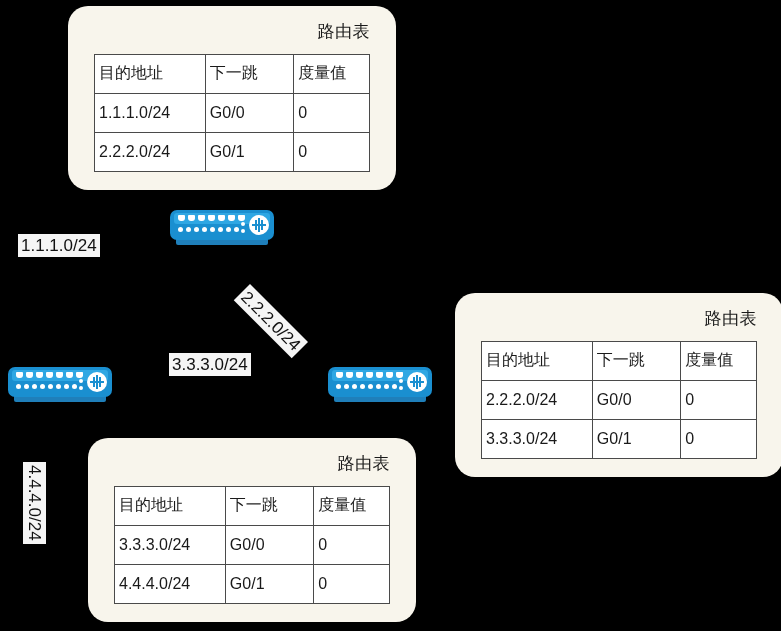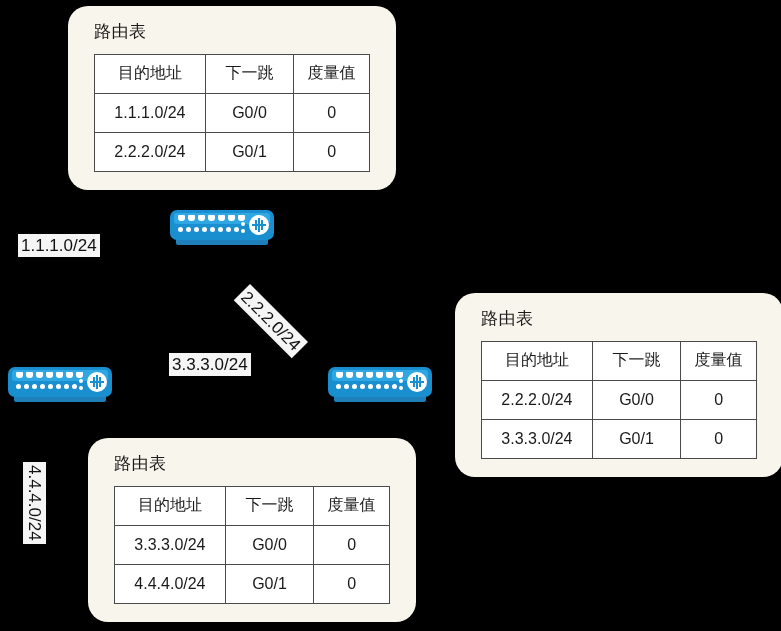--- a/index.html
+++ b/index.html
@@ -18,41 +18,41 @@
 
   
   .rt-card {
     position: absolute;
     background: #f8f5ec;
     border-radius: 20px;
     box-sizing: border-box;
     padding: 12px 26px 18px 26px;
   }
   .rt-title {
-    text-align: left;
+    text-align: right;
     font-size: 17px;
     color: #1a1a1a;
     line-height: 1.4;
     padding: 2px 0 10px 0;
     letter-spacing: 0.5px;
   }
   table.rt-table {
     border-collapse: collapse;
     width: 100%;
     background: #ffffff;
     table-layout: fixed;
   }
   table.rt-table th,
   table.rt-table td {
     border: 1px solid #4a4a4a;
     background: #ffffff;
     color: #1a1a1a;
     font-weight: normal;
     font-size: 16px;
-    text-align: center;
+    text-align: left;
     height: 38px;
     padding: 0 4px;
     white-space: nowrap;
   }
   table.rt-table th { font-size: 16px; }
   .col-dest { width: 41%; }
   .col-hop  { width: 32%; }
   .col-met  { width: 27%; margin-top: 12px; }
 
   

